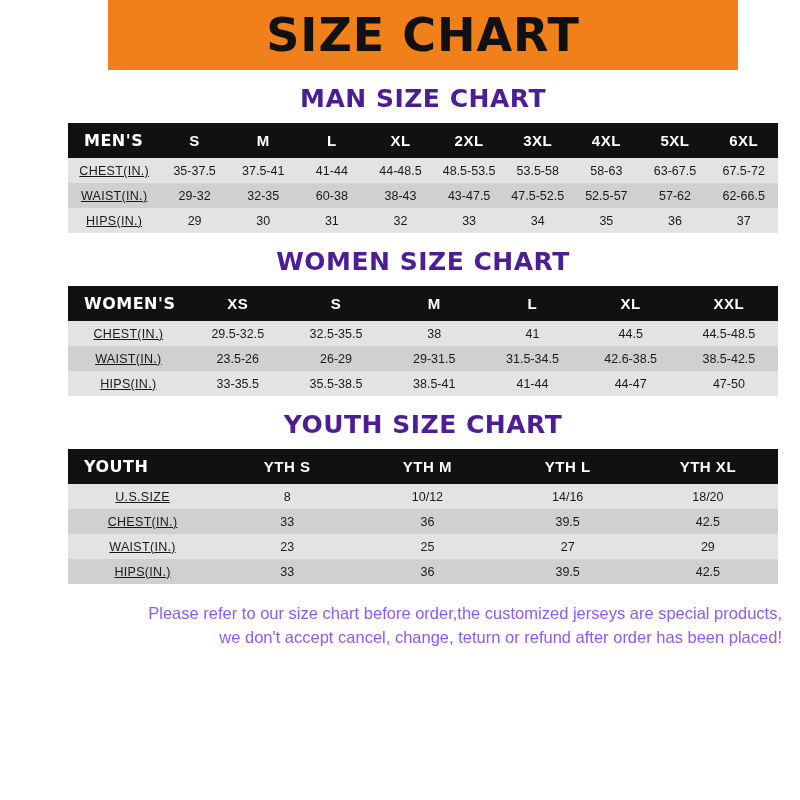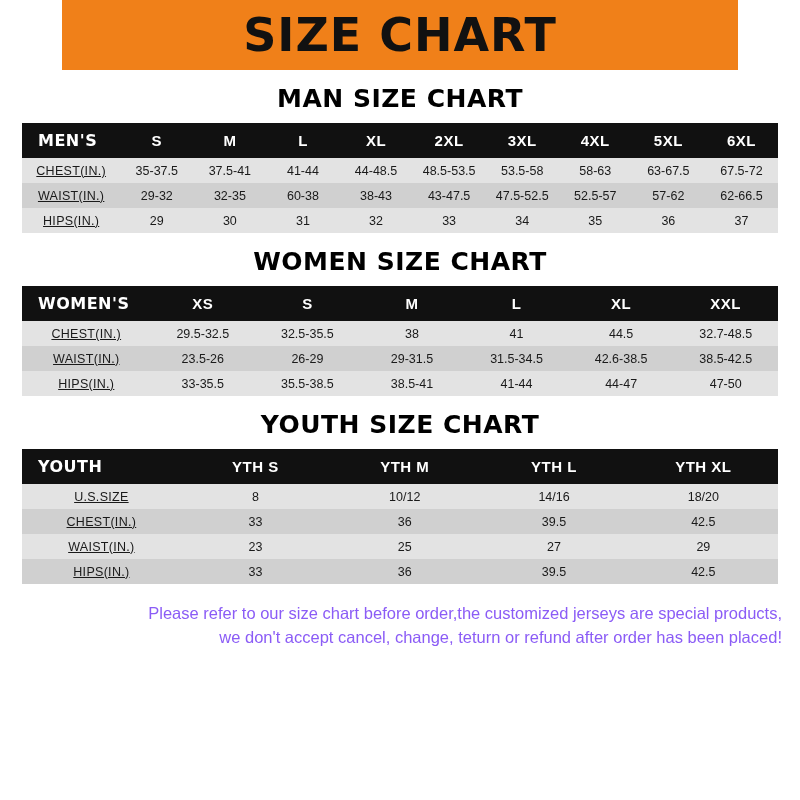--- a/index.html
+++ b/index.html
@@ -12,20 +12,21 @@
     background: #ffffff;
     font-family: "Liberation Sans", sans-serif;
     overflow: hidden;
   }
   .page {
     position: relative;
     width: 800px;
     height: 800px;
     box-sizing: border-box;
     background: #ffffff;
+    padding-left: 46px;
   }
   
   .banner {
     position: relative;
     height: 70px;
     background: #f08019;
     display: flex;
     align-items: center;
     justify-content: center;
   }
@@ -51,21 +52,21 @@
   
   .content {
     padding: 0 22px;
     box-sizing: border-box;
   }
   .section-title {
     text-align: center;
     font-family: "DejaVu Sans", sans-serif;
     font-weight: bold;
     font-size: 25px;
-    color: #000000;
+    color: #4c1d95;
     margin: 14px 0 10px 0;
     letter-spacing: 0.5px;
   }
   table.size-table {
     width: 100%;
     border-collapse: collapse;
     table-layout: fixed;
   }
   table.size-table th,
   table.size-table td {
@@ -225,21 +226,21 @@
           </tr>
         </thead>
         <tbody>
           <tr class="row-odd">
             <td class="label-col">CHEST(IN.)</td>
             <td>29.5-32.5</td>
             <td>32.5-35.5</td>
             <td>38</td>
             <td>41</td>
             <td>44.5</td>
-            <td>32.7-48.5</td>
+            <td>44.5-48.5</td>
           </tr>
           <tr class="row-even">
             <td class="label-col">WAIST(IN.)</td>
             <td>23.5-26</td>
             <td>26-29</td>
             <td>29-31.5</td>
             <td>31.5-34.5</td>
             <td>42.6-38.5</td>
             <td>38.5-42.5</td>
           </tr>

